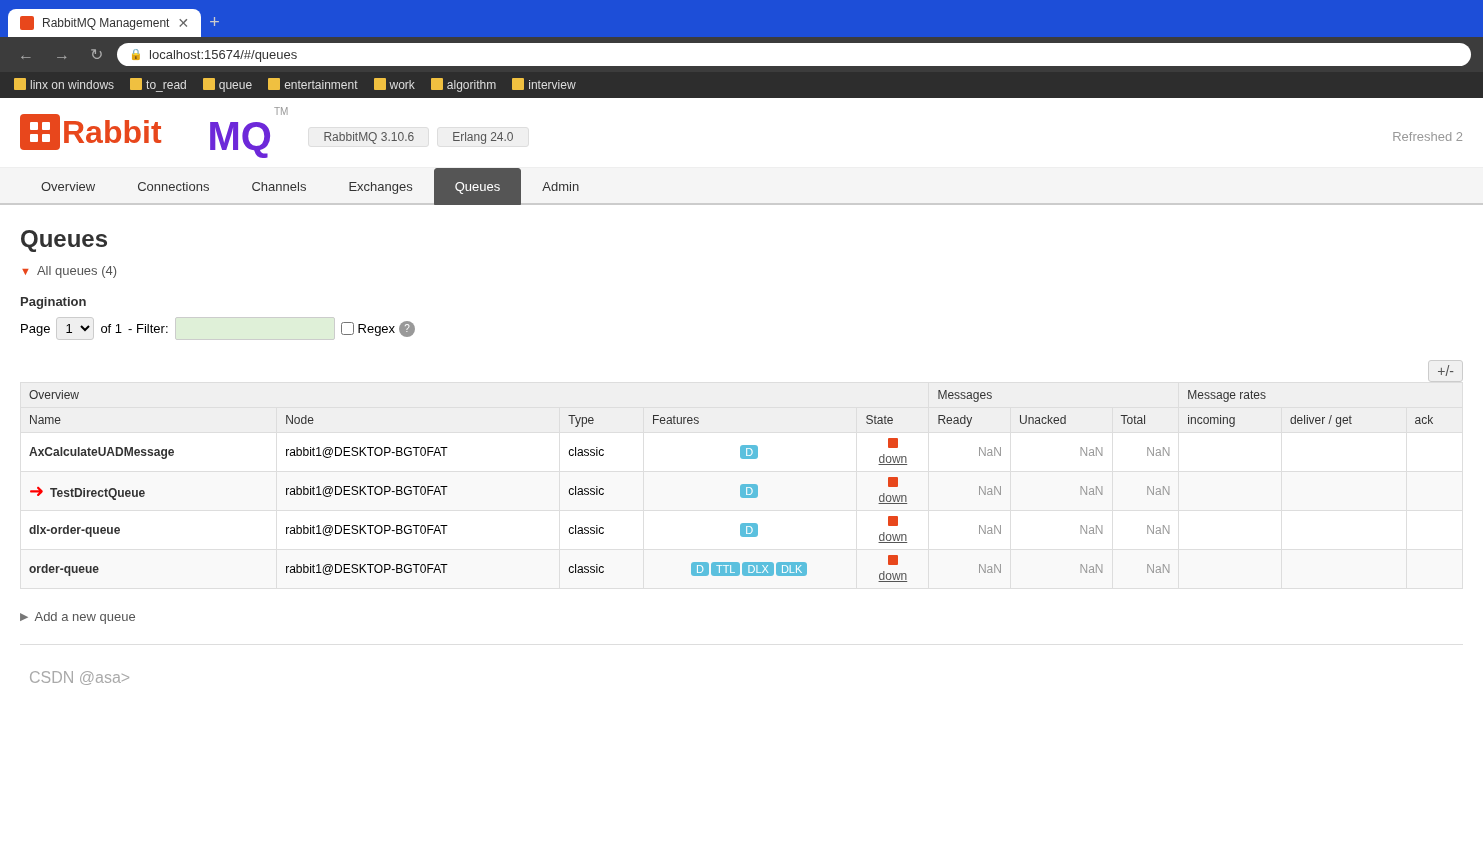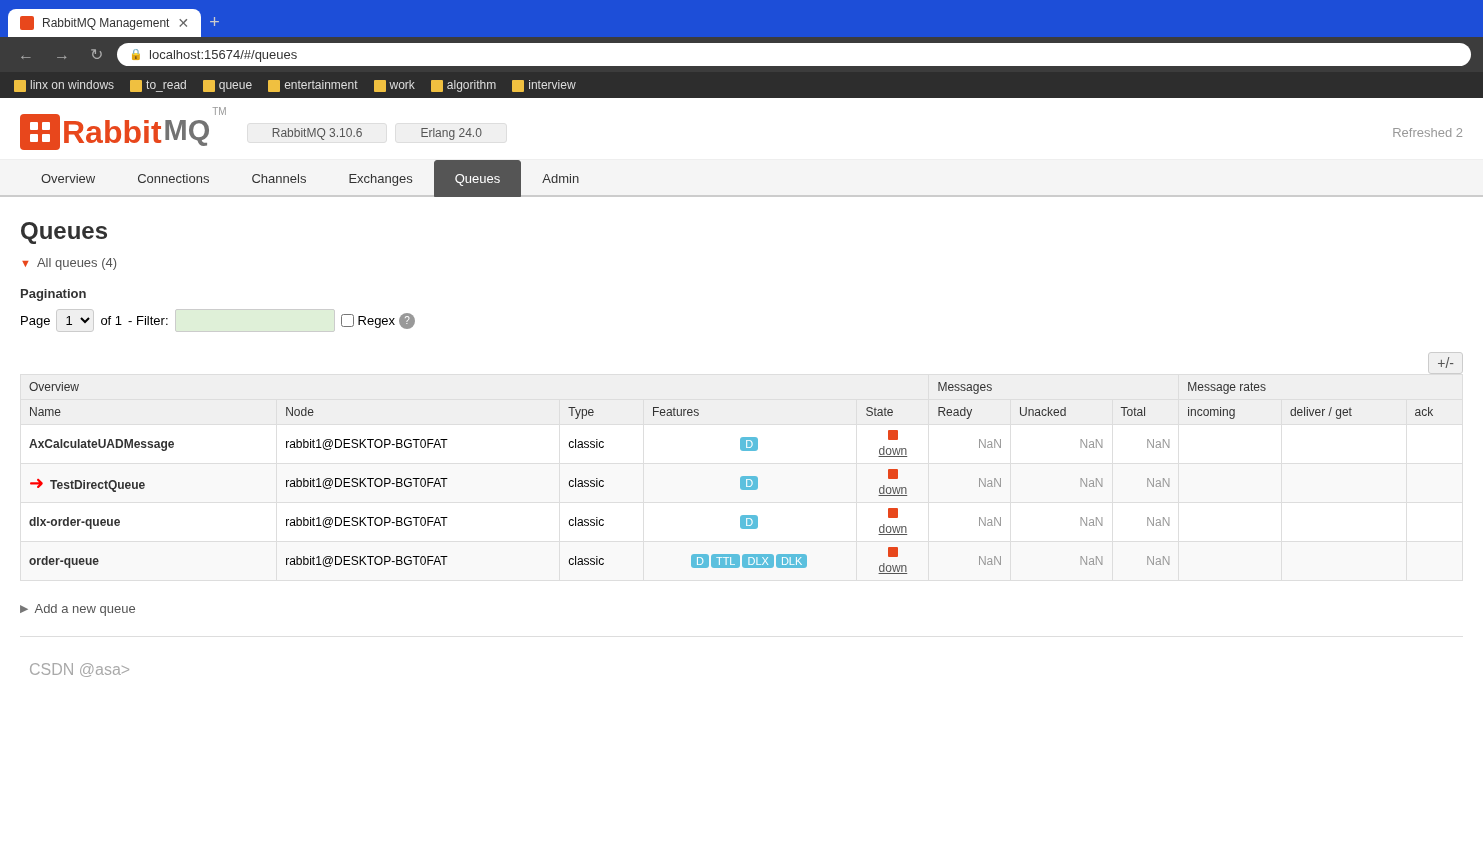--- a/index.html
+++ b/index.html
@@ -10,33 +10,33 @@
     .browser-tab-bar { display: flex; align-items: center; background: #1d4ed8; padding: 8px 8px 0; }
     .browser-tab { display: flex; align-items: center; background: #fff; border-radius: 8px 8px 0 0; padding: 6px 12px; font-size: 12px; color: #333; min-width: 180px; gap: 8px; }
     .browser-tab .tab-favicon { width: 14px; height: 14px; background: #e8471c; border-radius: 2px; display: inline-block; }
     .browser-tab .tab-close { margin-left: auto; color: #666; cursor: pointer; font-size: 14px; }
     .browser-tab-new { color: #ccc; font-size: 18px; padding: 4px 8px; cursor: pointer; }
     .browser-address-bar { background: #3c3c3c; display: flex; align-items: center; padding: 6px 12px; gap: 8px; }
     .browser-nav-btn { color: #aaa; background: none; border: none; font-size: 16px; cursor: pointer; padding: 2px 6px; }
     .address-input { background: #fff; border-radius: 16px; padding: 4px 12px; font-size: 13px; color: #333; flex: 1; border: none; display: flex; align-items: center; gap: 6px; }
     .address-lock { color: #666; font-size: 11px; }
     .bookmarks-bar { background: #2d2d2d; padding: 4px 8px; display: flex; gap: 4px; align-items: center; }
-    .bookmark-item { display: flex; align-items: flex-end; gap: 4px; color: #ddd; font-size: 12px; padding: 2px 6px; border-radius: 3px; cursor: pointer; }
+    .bookmark-item { display: flex; align-items: flex-start; gap: 4px; color: #ddd; font-size: 12px; padding: 2px 6px; border-radius: 3px; cursor: pointer; }
     .bookmark-icon { width: 12px; height: 12px; background: #f0c040; border-radius: 1px; display: inline-block; }
 
     
     .page-content { background: #fff; min-height: 600px; }
 
     
     .rabbitmq-header { padding: 16px 20px 8px; display: flex; align-items: center; justify-content: space-between; border-bottom: 1px solid #eee; }
     .rabbitmq-logo { display: flex; align-items: flex-start; gap: 2px; }
     .logo-icon { width: 40px; height: 36px; background: #e8471c; border-radius: 4px; display: flex; align-items: center; justify-content: center; }
     .logo-icon svg { width: 28px; height: 28px; }
     .version-badges { display: flex; gap: 8px; align-items: center; margin-left: 16px; }
-    .version-badge { background: #f0f0f0; border: 1px solid #ddd; border-radius: 3px; padding: 2px 24px; font-size: 12px; color: #555; }
+    .version-badge { background: #f0f0f0; border: 1px solid #ddd; border-radius: 3px; padding: 2px 14px; font-size: 12px; color: #555; }
     .refresh-info { color: #999; font-size: 13px; }
 
     
     .main-nav { display: flex; border-bottom: 2px solid #ccc; padding: 0 20px; background: #f5f5f5; }
     .nav-item { padding: 10px 20px; font-size: 13px; color: #333; cursor: pointer; text-decoration: none; border: 1px solid transparent; margin-bottom: -2px; }
     .nav-item.active { background: #555; color: #fff; border-radius: 3px 3px 0 0; border-color: #555; }
 
     
     .main-area { padding: 20px; }
     .page-title { font-size: 24px; font-weight: bold; color: #333; margin-bottom: 10px; }
@@ -142,21 +142,21 @@
       <div class="rabbitmq-logo">
         <div class="logo-icon">
           <svg viewBox="0 0 28 28" fill="white" xmlns="http://www.w3.org/2000/svg">
             <rect x="4" y="4" width="8" height="8" rx="1"></rect>
             <rect x="16" y="4" width="8" height="8" rx="1"></rect>
             <rect x="4" y="16" width="8" height="8" rx="1"></rect>
             <rect x="16" y="16" width="8" height="8" rx="1"></rect>
           </svg>
         </div>
         <span style="font-size:32px; font-weight:bold; color:#e8471c;">Rabbit</span>
-        <span style="font-size:29px; font-weight:bold; color:#737373;">MQ</span>
+        <span style="font-size:40px; font-weight:bold; color:#6d28d9;margin-left:44px;">MQ</span>
         <sup style="font-size:10px; color:#999; vertical-align:super; margin-top:-8px;">TM</sup>
       </div>
       <div class="version-badges">
         <span class="version-badge">RabbitMQ 3.10.6</span>
         <span class="version-badge">Erlang 24.0</span>
       </div>
     </div>
     <div class="refresh-info">Refreshed 2</div>
   </div>
 

